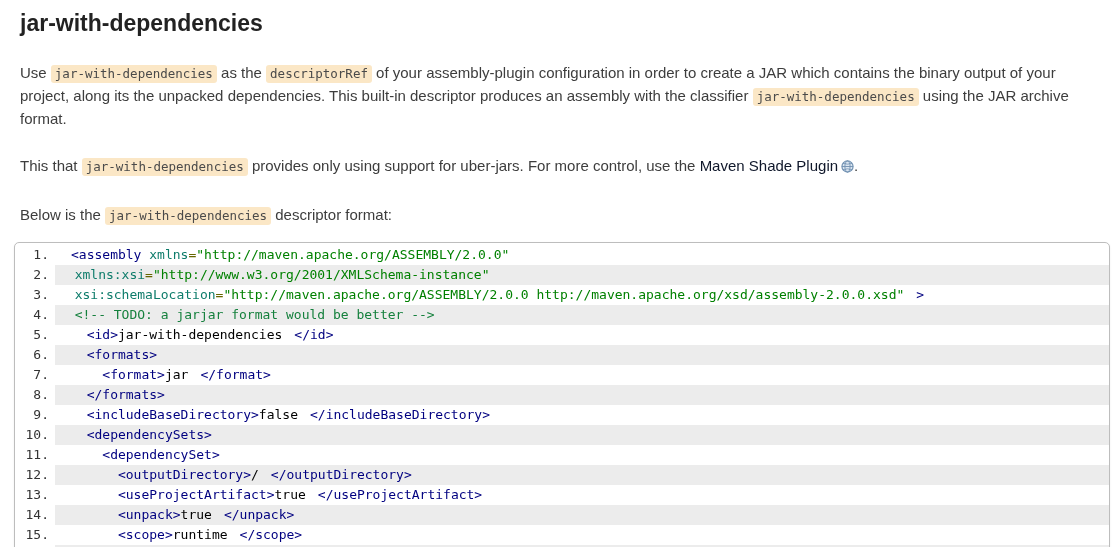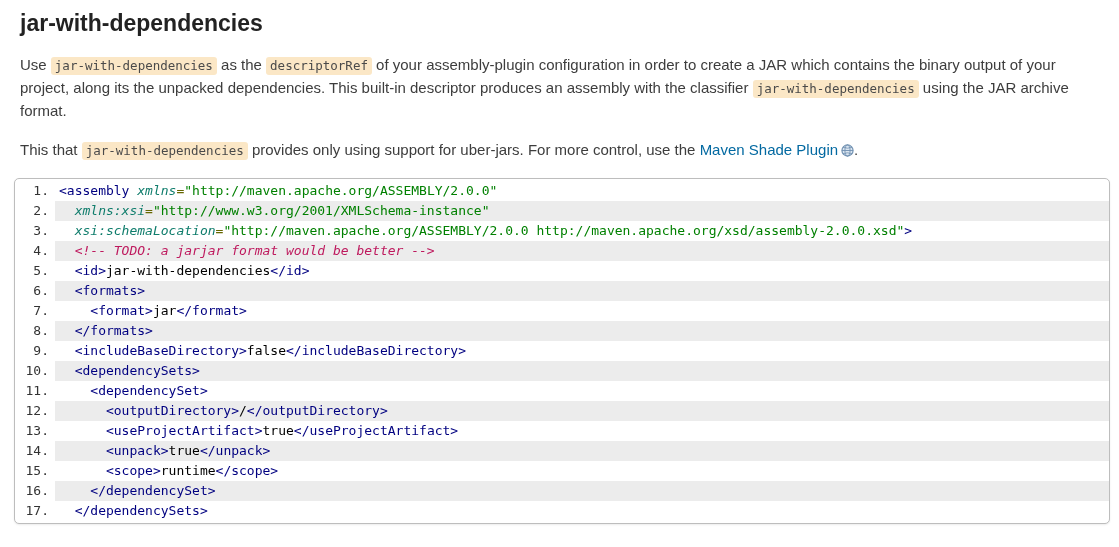--- a/index.html
+++ b/index.html
@@ -10,33 +10,33 @@
     font-family: "Liberation Sans", sans-serif;
     color: #3d3d3d;
   }
   .page { padding: 0 9px 0 14px; }
   h1.page-title {
     margin: 9px 0 0 6px;
     font-size: 23px; line-height: 28px;
     font-weight: 700; color: #222222;
   }
   p.doc-par {
-    margin: 17px 9px 0 6px;
+    margin: 25px 9px 0 6px;
     font-size: 15px; line-height: 22px; color: #3d3d3d;
   }
   code.inline-code {
     font-family: "DejaVu Sans Mono", monospace;
     font-size: 12.5px;
     background: #fbe7c6;
     color: #4a4a4a;
     padding: 1px 4px 2px 4px;
     border-radius: 3px;
     white-space: nowrap;
   }
-  a.ext-link { color: #0369a1; text-decoration: none; cursor: pointer; }
+  a.ext-link { color: #0f172a; text-decoration: none; cursor: pointer; }
   .icon-globe { display: inline-block; vertical-align: -2px; margin-left: 3px; }
 
   .codebox {
     margin: 15px 0 0 0;
     border: 1px solid #bdbdbd;
     border-radius: 5px;
     background: #ffffff;
     box-shadow: 0 1px 2px rgba(0,0,0,0.08);
   }
   .codebox pre {
@@ -53,40 +53,41 @@
     white-space: pre;
     padding-left: 4px;
     min-height: 20px;
   }
   ol.code-lines li:nth-child(even) { background: #ececec; }
   .line-no {
     position: absolute; left: -40px; top: 0;
     width: 34px; text-align: right;
     color: #333333;
   }
-  .tok-tag { color: #000080; }
-  .tok-atn { color: #0e7c6b; font-style: italic; }
+  .tok-tag { color: #000080; margin-left: 12px; }
+  .tok-atn { color: #0e7c6b; }
   .tok-str { color: #008000; }
-  .tok-com { color: #be185d; font-style: italic; }
+  .tok-com { color: #15803d; }
   .tok-pun { color: #666600; }
   .tok-pln { color: #000000; }
 </style>
 </head>
 <body>
 
 <div class="page">
   <h1 class="page-title">jar-with-dependencies</h1>
 
   <p class="doc-par"><span>Use </span><code class="inline-code">jar-with-dependencies</code><span> as the </span><code class="inline-code">descriptorRef</code><span> of your assembly-plugin configuration in order to create a JAR which contains the binary output of your project, along its the unpacked dependencies. This built-in descriptor produces an assembly with the classifier </span><code class="inline-code">jar-with-dependencies</code><span> using the JAR archive format.</span></p>
   <p class="doc-par"><span>This that </span><code class="inline-code">jar-with-dependencies</code><span> provides only using support for uber-jars. For more control, use the </span><a class="ext-link" href="#">Maven Shade Plugin</a><span class="icon-globe">
   <svg width="13" height="13" viewBox="0 0 14 14" aria-hidden="true">
     <circle cx="7" cy="7" r="6" fill="#dbe6f1" stroke="#7292b2" stroke-width="1.3"></circle>
     <ellipse cx="7" cy="7" rx="2.8" ry="6" fill="none" stroke="#7292b2" stroke-width="1"></ellipse>
     <line x1="1" y1="7" x2="13" y2="7" stroke="#7292b2" stroke-width="1"></line>
     <path d="M2 3.6 Q7 5.4 12 3.6" fill="none" stroke="#7292b2" stroke-width="0.9"></path>
     <path d="M2 10.4 Q7 8.6 12 10.4" fill="none" stroke="#7292b2" stroke-width="0.9"></path>
   </svg>
 </span><span>.</span></p>
+  <p class="doc-par"><span>Below is the </span><code class="inline-code">jar-with-dependencies</code><span> descriptor format:</span></p>
 
   <div class="codebox">
     <pre><ol class="code-lines" id="code-lines"><li><span class="line-no">1.</span><span class="tok-tag">&lt;assembly</span><span class="tok-pln"> </span><span class="tok-atn">xmlns</span><span class="tok-pun">=</span><span class="tok-str">"http://maven.apache.org/ASSEMBLY/2.0.0"</span></li><li><span class="line-no">2.</span><span class="tok-pln">  </span><span class="tok-atn">xmlns:xsi</span><span class="tok-pun">=</span><span class="tok-str">"http://www.w3.org/2001/XMLSchema-instance"</span></li><li><span class="line-no">3.</span><span class="tok-pln">  </span><span class="tok-atn">xsi:schemaLocation</span><span class="tok-pun">=</span><span class="tok-str">"http://maven.apache.org/ASSEMBLY/2.0.0 http://maven.apache.org/xsd/assembly-2.0.0.xsd"</span><span class="tok-tag">&gt;</span></li><li><span class="line-no">4.</span><span class="tok-pln">  </span><span class="tok-com">&lt;!-- TODO: a jarjar format would be better --&gt;</span></li><li><span class="line-no">5.</span><span class="tok-pln">  </span><span class="tok-tag">&lt;id&gt;</span><span class="tok-pln">jar-with-dependencies</span><span class="tok-tag">&lt;/id&gt;</span></li><li><span class="line-no">6.</span><span class="tok-pln">  </span><span class="tok-tag">&lt;formats&gt;</span></li><li><span class="line-no">7.</span><span class="tok-pln">    </span><span class="tok-tag">&lt;format&gt;</span><span class="tok-pln">jar</span><span class="tok-tag">&lt;/format&gt;</span></li><li><span class="line-no">8.</span><span class="tok-pln">  </span><span class="tok-tag">&lt;/formats&gt;</span></li><li><span class="line-no">9.</span><span class="tok-pln">  </span><span class="tok-tag">&lt;includeBaseDirectory&gt;</span><span class="tok-pln">false</span><span class="tok-tag">&lt;/includeBaseDirectory&gt;</span></li><li><span class="line-no">10.</span><span class="tok-pln">  </span><span class="tok-tag">&lt;dependencySets&gt;</span></li><li><span class="line-no">11.</span><span class="tok-pln">    </span><span class="tok-tag">&lt;dependencySet&gt;</span></li><li><span class="line-no">12.</span><span class="tok-pln">      </span><span class="tok-tag">&lt;outputDirectory&gt;</span><span class="tok-pln">/</span><span class="tok-tag">&lt;/outputDirectory&gt;</span></li><li><span class="line-no">13.</span><span class="tok-pln">      </span><span class="tok-tag">&lt;useProjectArtifact&gt;</span><span class="tok-pln">true</span><span class="tok-tag">&lt;/useProjectArtifact&gt;</span></li><li><span class="line-no">14.</span><span class="tok-pln">      </span><span class="tok-tag">&lt;unpack&gt;</span><span class="tok-pln">true</span><span class="tok-tag">&lt;/unpack&gt;</span></li><li><span class="line-no">15.</span><span class="tok-pln">      </span><span class="tok-tag">&lt;scope&gt;</span><span class="tok-pln">runtime</span><span class="tok-tag">&lt;/scope&gt;</span></li><li><span class="line-no">16.</span><span class="tok-pln">    </span><span class="tok-tag">&lt;/dependencySet&gt;</span></li><li><span class="line-no">17.</span><span class="tok-pln">  </span><span class="tok-tag">&lt;/dependencySets&gt;</span></li></ol></pre>
   </div>
 </div>
 
 </body></html>

